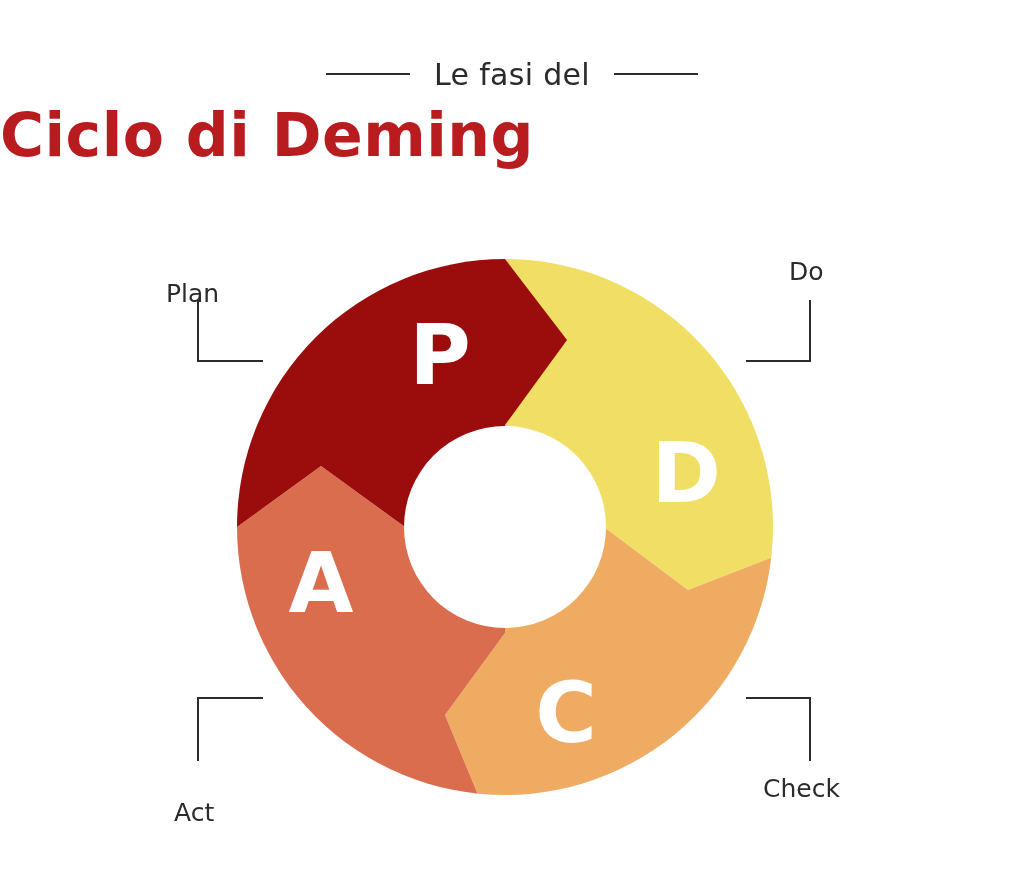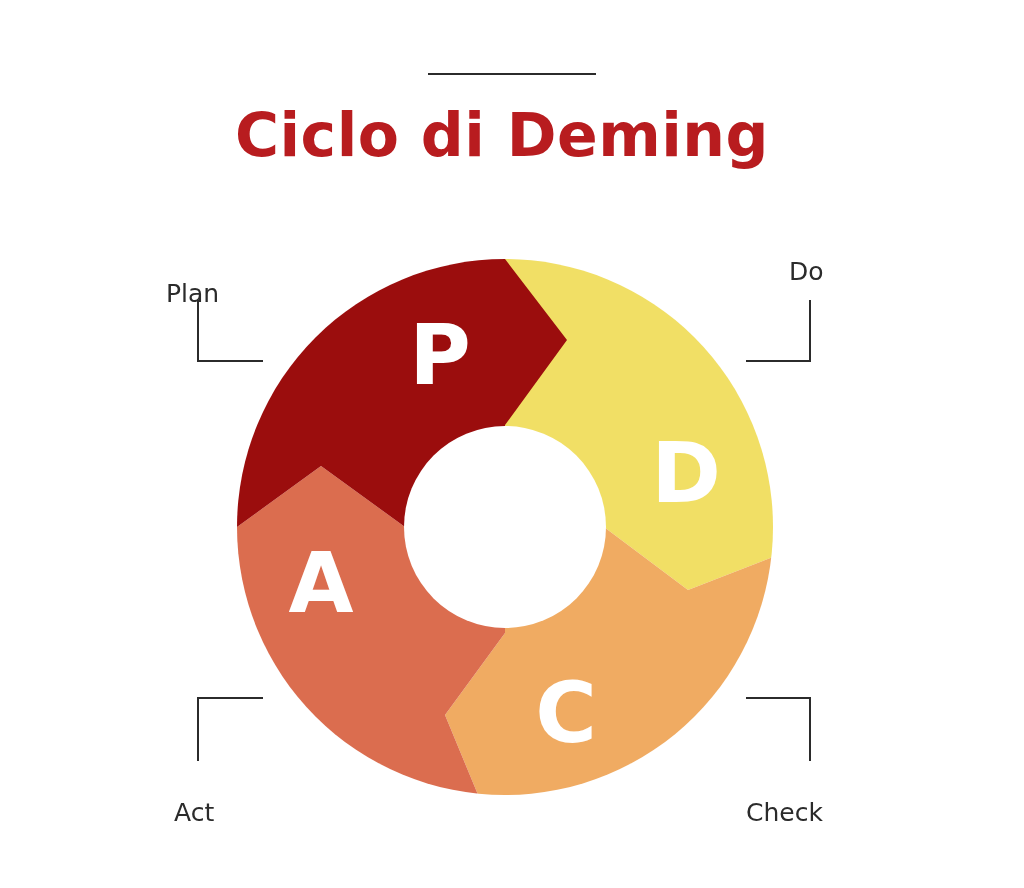--- a/index.html
+++ b/index.html
@@ -2,30 +2,31 @@
 <html><head>
   <meta charset="utf-8">
   <style>
     html, body { margin: 0; padding: 0; background: #ffffff; }
     body { width: 1024px; height: 888px; position: relative; overflow: hidden;
            font-family: "DejaVu Sans", "Liberation Sans", sans-serif; }
     .subtitle-row { position: absolute; top: 54px; left: 0; width: 1024px; height: 40px;
                     display: flex; align-items: center; justify-content: center; }
     .rule { width: 84px; height: 2px; background: #2b2b2b; }
     .subtitle { font-size: 30px; color: #2b2b2b; margin: 0 24px; letter-spacing: 0.3px; }
-    .title { position: absolute; top: 100px; left: 0; width: 1004px; text-align: center;
+    .title { position: absolute; top: 100px; left: 0; width: 1004px; 
              font-size: 60px; font-weight: bold; color: #b81c1f; letter-spacing: 0.5px; }
     svg.diagram { position: absolute; left: 0; top: 0; }
     .phase-label { position: absolute; font-size: 25px; color: #2b2b2b; }
   </style>
 </head>
 <body>
 
 <div class="subtitle-row">
   <div class="rule"></div>
+  <span class="subtitle">Le fasi del</span>
   <div class="rule"></div>
 </div>
 <div class="title">Ciclo di Deming</div>
 
 <svg class="diagram" width="1024" height="888" viewBox="0 0 1024 888">
   <defs>
     <clipPath id="ring">
       <circle cx="505" cy="527" r="268"></circle>
     </clipPath>
     <mask id="hole">
@@ -51,14 +52,14 @@
   <text x="321" y="612" text-anchor="middle" font-family="DejaVu Sans, sans-serif" font-weight="bold" font-size="84" fill="#ffffff">A</text>
 
   <polyline points="198,300 198,361 263,361" fill="none" stroke="#2b2b2b" stroke-width="2"></polyline>
   <polyline points="810,300 810,361 746,361" fill="none" stroke="#2b2b2b" stroke-width="2"></polyline>
   <polyline points="198,761 198,698 263,698" fill="none" stroke="#2b2b2b" stroke-width="2"></polyline>
   <polyline points="810,761 810,698 746,698" fill="none" stroke="#2b2b2b" stroke-width="2"></polyline>
 </svg>
 
 <span class="phase-label" style="left:166px; top:255px;margin-top:24px;">Plan</span>
 <span class="phase-label" style="left:789px; top:257px;text-align:center;">Do</span>
-<span class="phase-label" style="left:746px; top:774px;margin-top:24px;">Check</span>
+<span class="phase-label" style="left:763px; top:774px;">Check</span>
 <span class="phase-label" style="left:174px; top:774px;margin-top:24px;">Act</span>
 
 </body></html>

